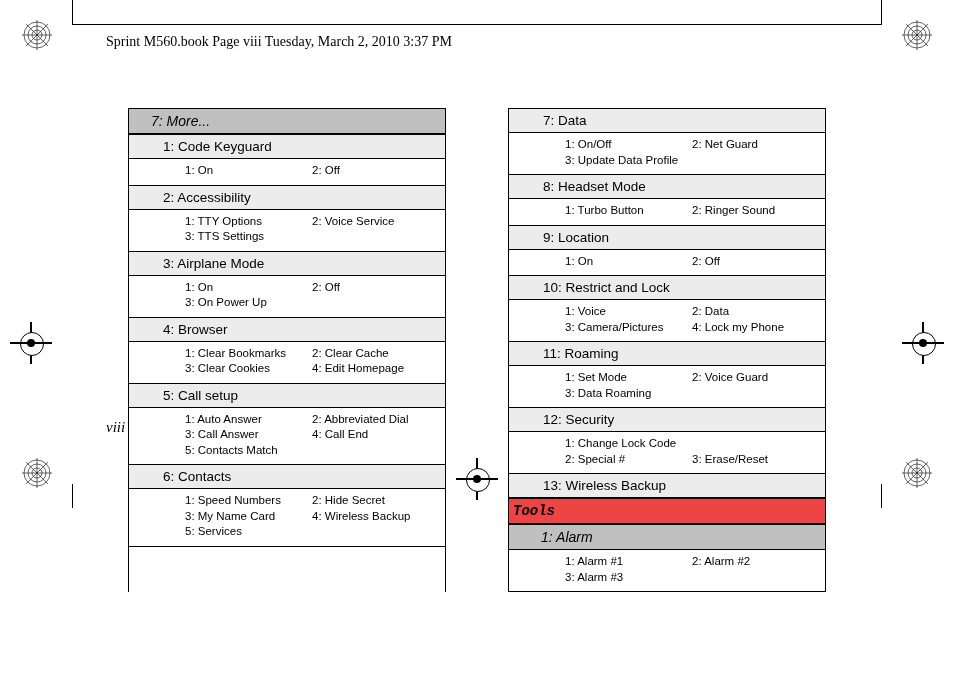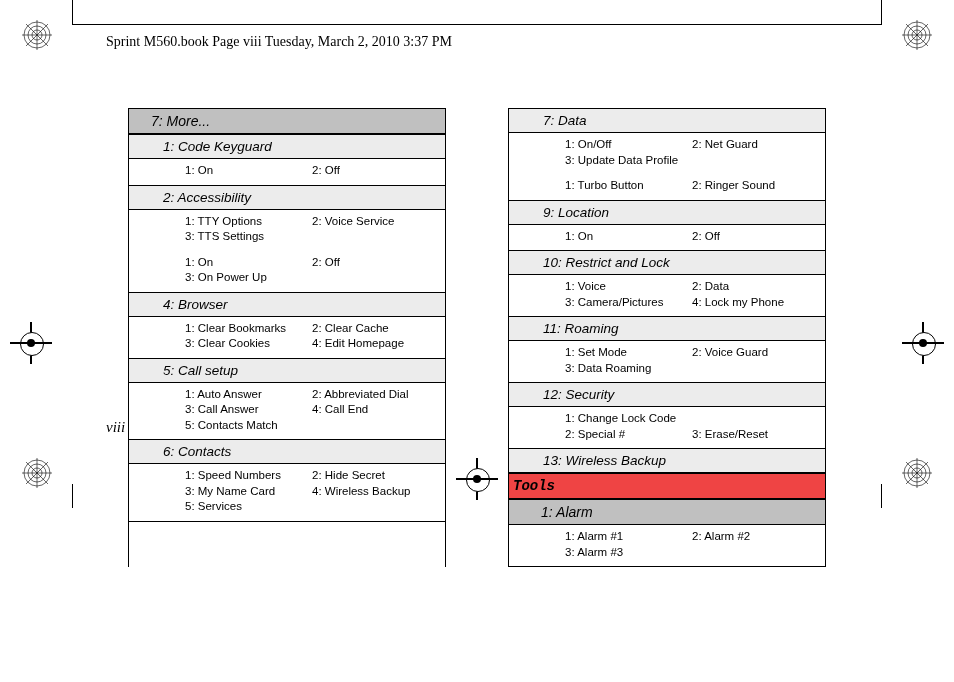--- a/index.html
+++ b/index.html
@@ -100,21 +100,20 @@
     padding: 4px 2px 4px 32px;
     font-size: 14px;
     font-style: italic;
   }
   .hsec {
     background: #ececec;
     border-top: 1px solid #000;
     border-bottom: 1px solid #000;
     padding: 4px 10px 4px 34px;
     font-size: 13.5px;
-    font-style: italic;
   }
   .opts {
     padding: 4px 10px 6px 56px;
     font-size: 11.5px;
     line-height: 1.35;
     display: grid;
     grid-template-columns: 1fr 1fr;
     column-gap: 4px;
   }
   .opts span { white-space: nowrap; }
@@ -178,20 +177,21 @@
         <span>2: Off</span>
       </div>
 
       <div class="hsec">2: Accessibility</div>
       <div class="opts">
         <span>1: TTY Options</span>
         <span>2: Voice Service</span>
         <span>3: TTS Settings</span>
       </div>
 
+      <div class="hsec">3: Airplane Mode</div>
       <div class="opts">
         <span>1: On</span>
         <span>2: Off</span>
         <span>3: On Power Up</span>
       </div>
 
       <div class="hsec">4: Browser</div>
       <div class="opts">
         <span>1: Clear Bookmarks</span>
         <span>2: Clear Cache</span>
@@ -219,20 +219,21 @@
     </div>
 
     <div class="col">
       <div class="hsec block-top" style="border-top:1.5px solid #000">7: Data</div>
       <div class="opts">
         <span>1: On/Off</span>
         <span>2: Net Guard</span>
         <span>3: Update Data Profile</span>
       </div>
 
+      <div class="hsec">8: Headset Mode</div>
       <div class="opts">
         <span>1: Turbo Button</span>
         <span>2: Ringer Sound</span>
       </div>
 
       <div class="hsec">9: Location</div>
       <div class="opts">
         <span>1: On</span>
         <span>2: Off</span>
       </div>

